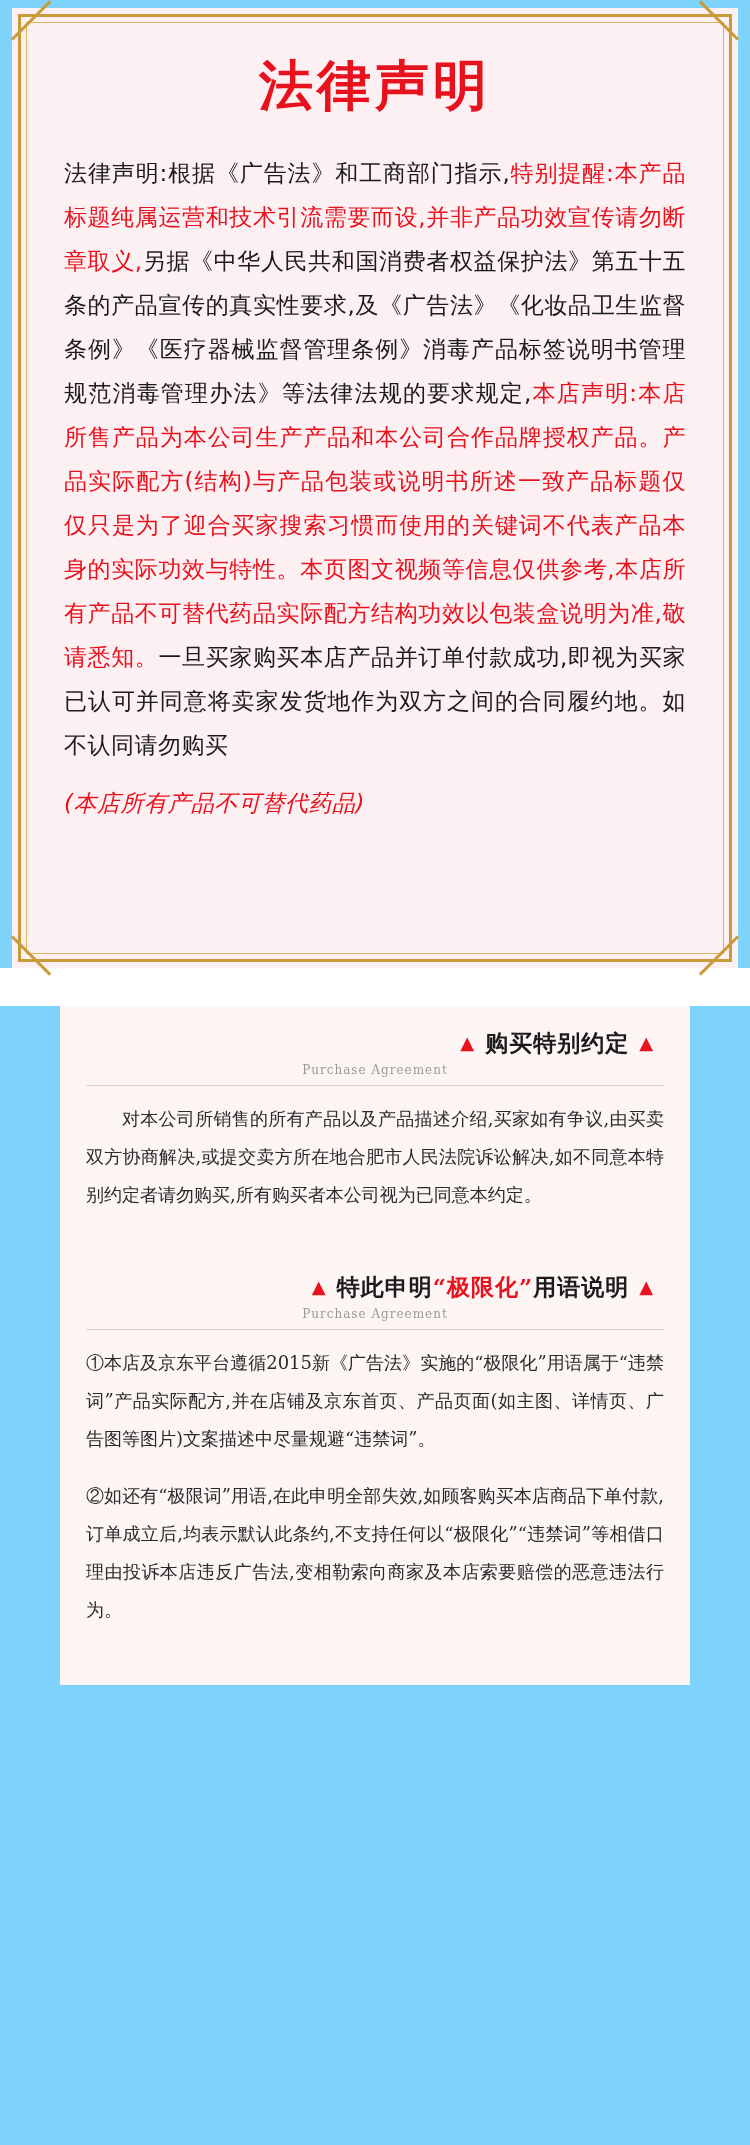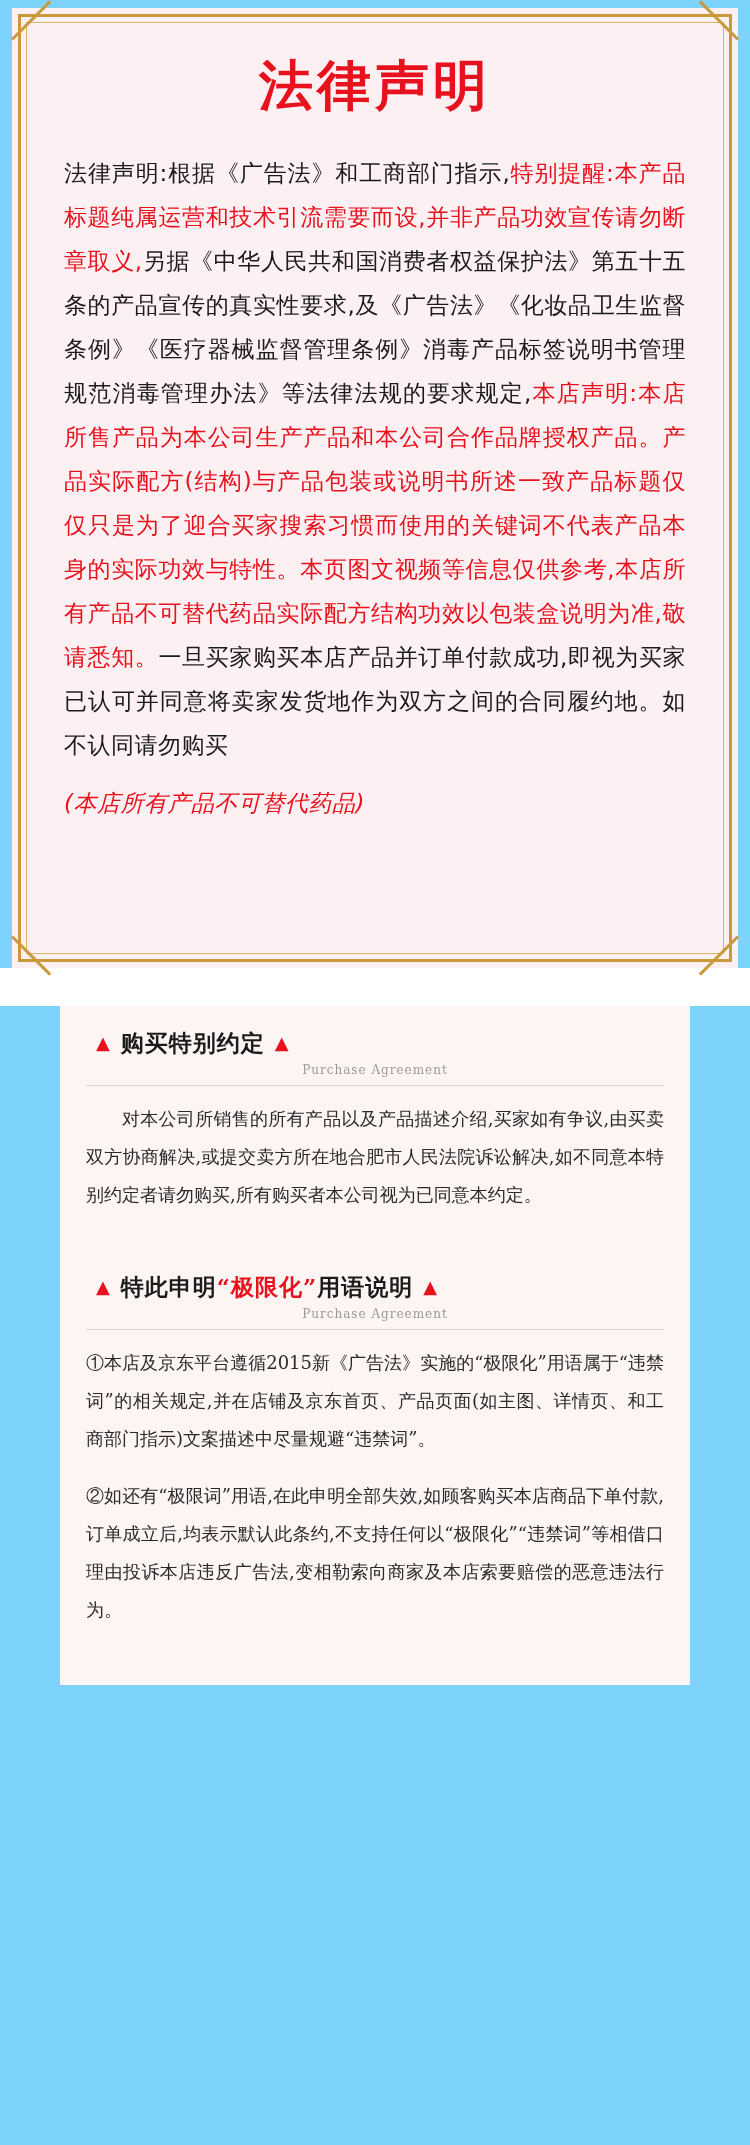--- a/index.html
+++ b/index.html
@@ -109,21 +109,21 @@
     padding-bottom: 30px;
     background: #fdf4f4;
   }
   .sec {
     background: #fdf4f4;
     padding: 22px 26px 26px 26px;
     box-sizing: border-box;
   }
   .sec + .sec { margin-top: 10px; }
   .sec-head {
-    text-align: left;
+    text-align: right;
     color: #1b1b1b;
     font-size: 23px;
     font-weight: bold;
     letter-spacing: 1px;
     font-family: "DejaVu Serif", "Liberation Serif", serif;
   }
   .sec-head .tri {
     color: #e8121e;
     font-size: 18px;
     vertical-align: 2px;
@@ -203,19 +203,19 @@
       </div>
     </div>
 
     <div class="sec">
       <div class="sec-head">
         <span class="tri">▲</span><span>特此申明</span><span class="em">“极限化”</span><span>用语说明</span><span class="tri">▲</span>
       </div>
       <div class="sec-sub">Purchase Agreement</div>
       <div class="rule"></div>
       <div class="sec-body">
-        <p>①本店及京东平台遵循2015新《广告法》实施的“极限化”用语属于“违禁词”的相关规定,并在店铺及京东首页、产品页面(如主图、详情页、和工商部门指示)文案描述中尽量规避“违禁词”。</p>
+        <p>①本店及京东平台遵循2015新《广告法》实施的“极限化”用语属于“违禁词”产品实际配方,并在店铺及京东首页、产品页面(如主图、详情页、广告图等图片)文案描述中尽量规避“违禁词”。</p>
         <p>②如还有“极限词”用语,在此申明全部失效,如顾客购买本店商品下单付款,订单成立后,均表示默认此条约,不支持任何以“极限化”“违禁词”等相借口理由投诉本店违反广告法,变相勒索向商家及本店索要赔偿的恶意违法行为。</p>
       </div>
     </div>
 
   </div>
 </div>
 
 </body></html>

